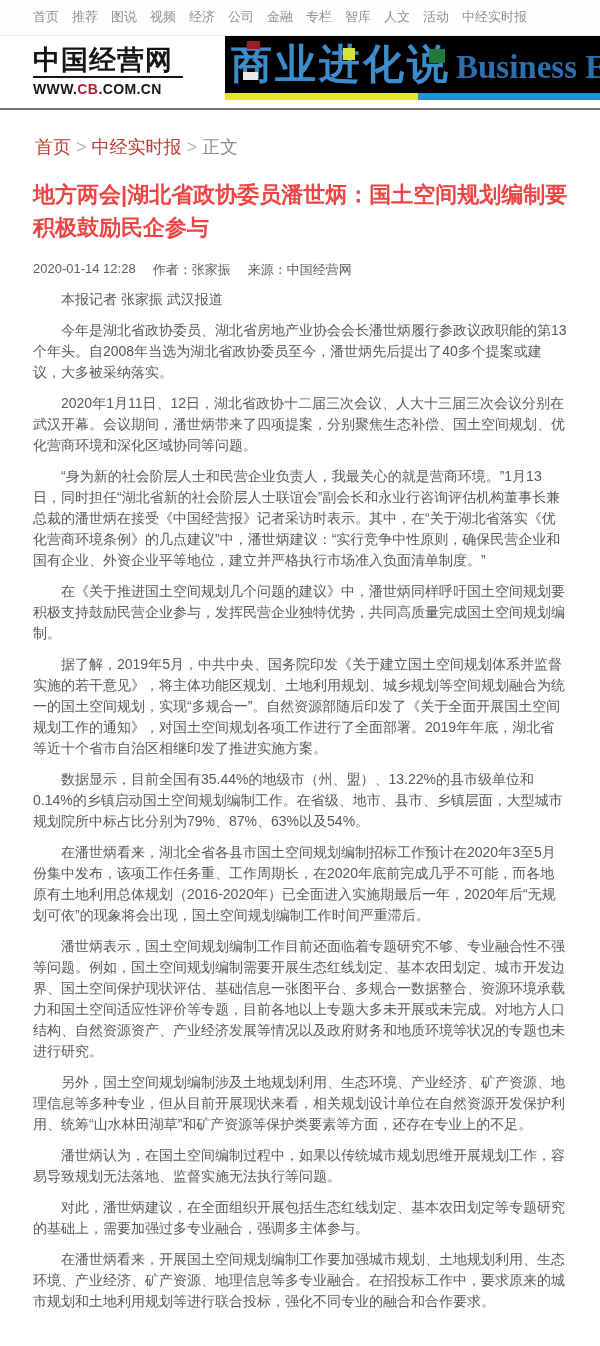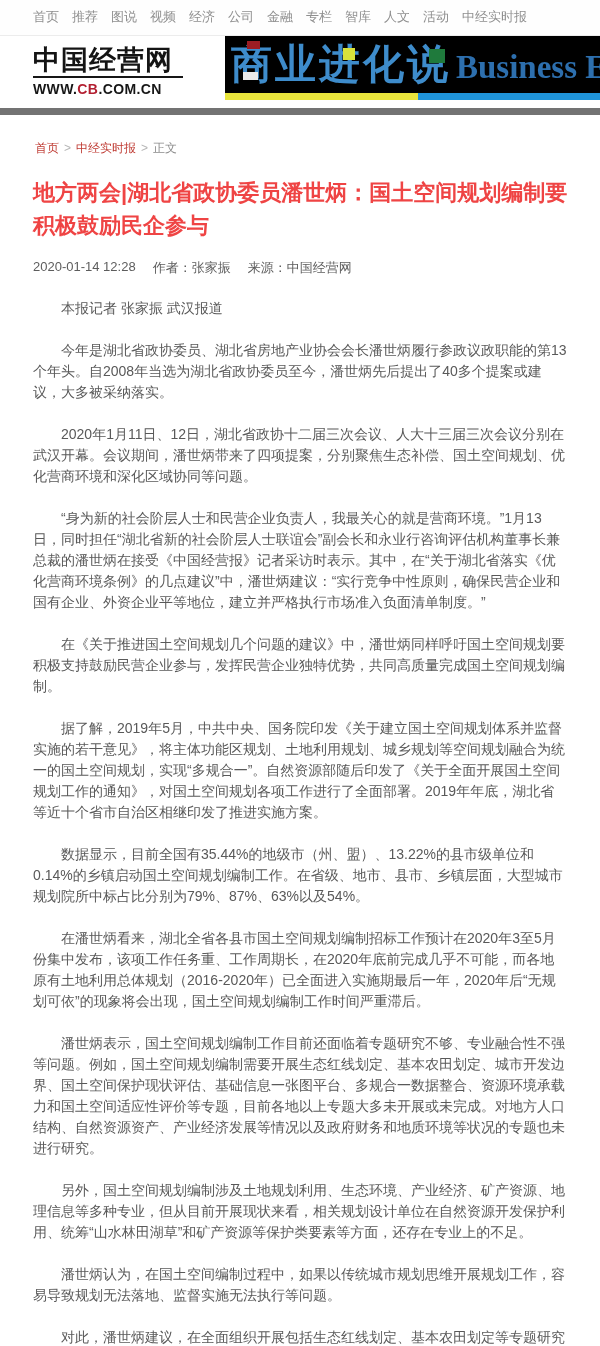--- a/index.html
+++ b/index.html
@@ -19,21 +19,21 @@
     color:#8f8f8f;
     background:#fefefe;
     border-bottom:1px solid #ececec;
     white-space:nowrap;
   }
   .nav-item{cursor:pointer;}
   
   .site-header{
     position:relative;
     height:72px;
-    border-bottom:7px solid #737373;
+    border-bottom:2px solid #737373;
     background:#fff;
   }
   .logo{
     position:absolute;
     left:33px;
     top:9px;
     width:152px;
   }
   .logo-name{
     font-family:"Liberation Serif","DejaVu Serif",serif;
@@ -89,21 +89,21 @@
   .stripe-yellow{position:absolute;bottom:0;left:0;width:193px;height:7px;background:#e8e43c;}
   .stripe-blue{position:absolute;bottom:0;left:193px;right:0;height:7px;background:#1f93d8;}
   .acc{position:absolute;}
   .acc-red{top:5px;left:22px;width:13px;height:8px;background:#9c1d23;}
   .acc-white{top:36px;left:18px;width:15px;height:8px;background:#e9e9e9;}
   .acc-yellow{top:12px;left:118px;width:12px;height:12px;background:#d8e23a;}
   .acc-green{top:13px;left:204px;width:16px;height:14px;background:#1f7a3c;}
   
   .breadcrumb{
     padding:25px 0 0 33px;
-    font-size:12px;
+    font-size:18px;
     color:#9a9a9a;
   }
   .crumb{color:#bf3a32;cursor:pointer;margin:0 2px;}
   .crumb-current{color:#8c8c8c;cursor:default;}
   .crumb-sep{color:#b5b5b5;margin:0 3px;}
   
   .article-title{
     margin:19px 32px 0 33px;
     font-size:22px;
     font-weight:bold;
@@ -118,21 +118,21 @@
     color:#5d5d5d;
   }
   .article-body{
     margin:8px 32px 0 33px;
     font-size:14px;
     line-height:21px;
     color:#595959;
   }
   .article-body p{
     text-indent:2em;
-    margin:21px 0;
+    margin:10px 0;
   }
 </style>
 </head>
 <body>
 
 <nav class="top-nav">
     <span class="nav-item">首页</span>
     <span class="nav-item">推荐</span>
     <span class="nav-item">图说</span>
     <span class="nav-item">视频</span>

